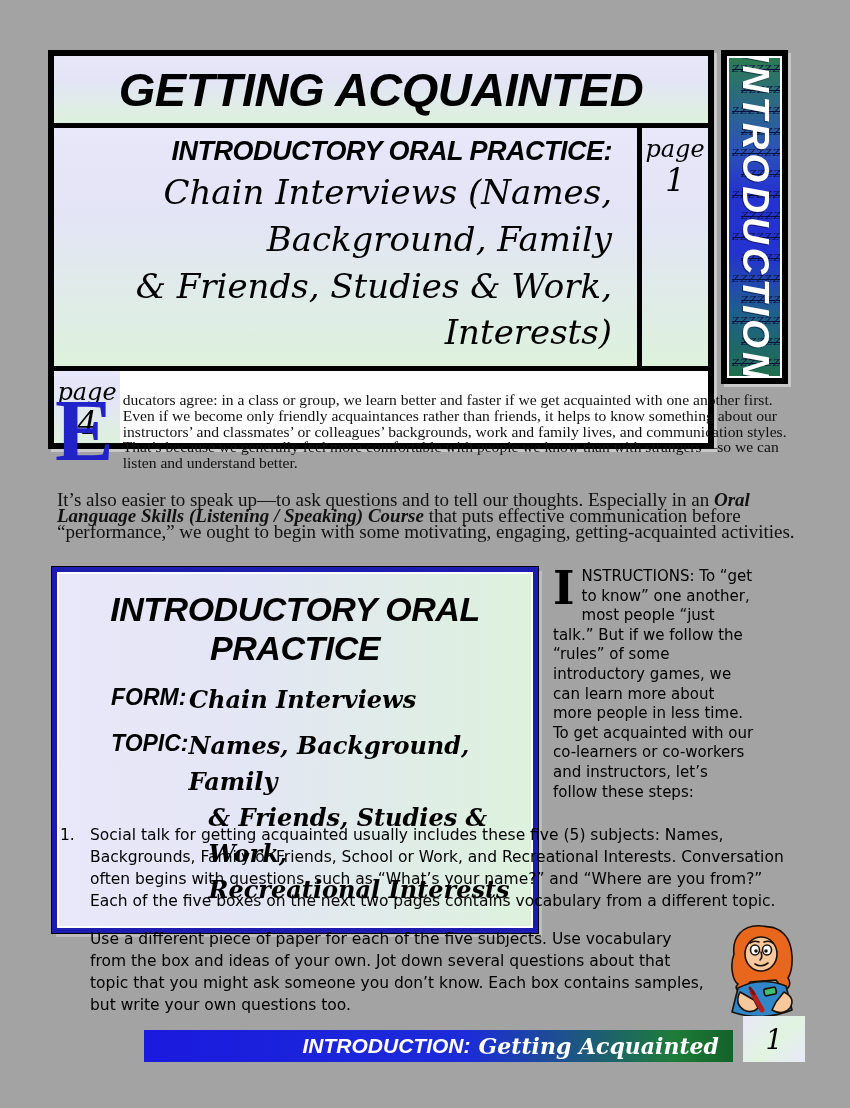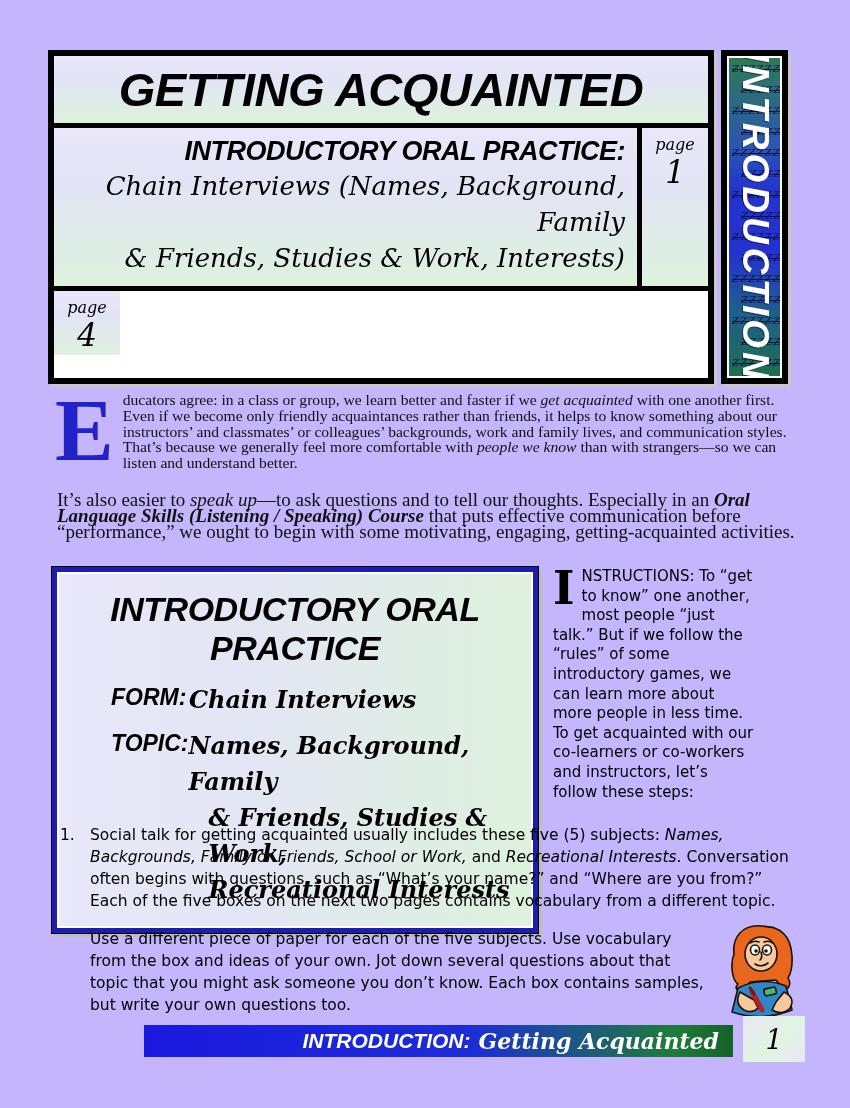--- a/index.html
+++ b/index.html
@@ -1,49 +1,49 @@
 <!DOCTYPE html>
 <html><head>
 <meta charset="utf-8">
 <style>
   * { margin:0; padding:0; box-sizing:border-box; }
   html,body { background:#888; }
   .page {
     position:relative; width:850px; height:1108px; margin:0 auto;
-    background:#c4b5fd; overflow:hidden;
+    background:#a3a3a3; overflow:hidden;
     font-family:"Liberation Serif", serif; color:#111;
   }
   
   .marker { font-family:"Liberation Sans", sans-serif; font-weight:700; font-style:italic; letter-spacing:-0.5px; }
   .script { font-family:"DejaVu Serif", serif; font-style:italic; }
   .comic  { font-family:"DejaVu Sans", sans-serif; }
   .seg-n  { }
-  .seg-i  { font-style:italic; }
+  .seg-i  { }
   .seg-bi { font-style:italic; font-weight:700; }
 
   
   .header-wrap { position:absolute; top:50px; left:48px; display:flex; align-items:stretch; }
   .toc-table {
     width:666px; border:6px solid #000; background:#fff;
     box-shadow:3px 3px 0 #c9c9c9;
   }
   .cell-grad { background:linear-gradient(180deg,#e9e7fa 0%,#e3e4f6 35%,#ddf2dd 100%); }
   .toc-title {
     height:72px; display:flex; align-items:center; justify-content:center;
     font-size:47px; border-bottom:5px solid #000; color:#000;
   }
   .toc-row { display:flex; border-bottom:5px solid #000; }
   .toc-row:last-child { border-bottom:none; }
   .toc-main {
-    flex:1; text-align:right; padding:7px 12px 10px 6px; border-right:5px solid #000;
+    flex:1; text-align:right; padding:7px 25px 10px 6px; border-right:5px solid #000;
   }
   .toc-heading { font-size:27px; line-height:1.25; color:#000; }
-  .toc-line    { font-size:26px; line-height:1.38; color:#000; }
+  .toc-line    { font-size:34px; line-height:1.38; color:#000; }
   .toc-pagecell { width:66px; text-align:center; padding-top:9px; }
-  .toc-pagelabel { font-size:16px; line-height:1; color:#000; }
+  .toc-pagelabel { font-size:24px; line-height:1; color:#000; }
   .toc-pagenum   { font-size:31px; line-height:1.25; color:#000; }
 
   .intro-sidebar {
     width:67px; margin-left:7px; height:334px;
     border:6px solid #000; background:#fff; padding:2px;
     box-shadow:3px 3px 0 #c9c9c9;
   }
   .sidebar-inner {
     position:relative; height:100%; overflow:hidden;
     background:linear-gradient(180deg,#2c7c52 0%,#2b55b4 28%,#2433cf 42%,#2433cf 62%,#1f5f8c 80%,#1e6f4c 100%);
@@ -95,21 +95,21 @@
   
   .steps { position:absolute; top:824px; left:60px; width:740px; font-size:15.5px; line-height:22px; color:#000; }
   .step { display:flex; }
   .step-number { width:30px; flex:none; }
   .step-body { flex:1; }
   .step-para2-row { display:flex; margin-top:16px; }
   .step-para2 { flex:1; padding-right:12px; }
   .char-img { width:76px; flex:none; margin-top:-6px; }
 
   
-  .footer-row { position:absolute; top:1016px; left:144px; right:45px; display:flex; align-items:center; }
+  .footer-row { position:absolute; top:1016px; left:144px; right:45px; display:flex; align-items:flex-end; }
   .footer-bar {
     flex:1; height:32px; margin-top:3px;
     background:linear-gradient(90deg,#1a1ade 0%,#1c2cd8 55%,#1e7c38 90%,#136229 100%);
     display:flex; align-items:center; justify-content:flex-end; padding-right:14px;
   }
   .footer-label { color:#fff; font-size:21px; letter-spacing:0; }
   .footer-title { color:#fff; font-size:22px; font-weight:700; margin-left:8px; }
   .page-box {
     width:62px; height:46px; margin-left:10px;
     background:linear-gradient(135deg,#e9e8f8 0%,#e0f4e0 55%,#e9e8f8 100%);

